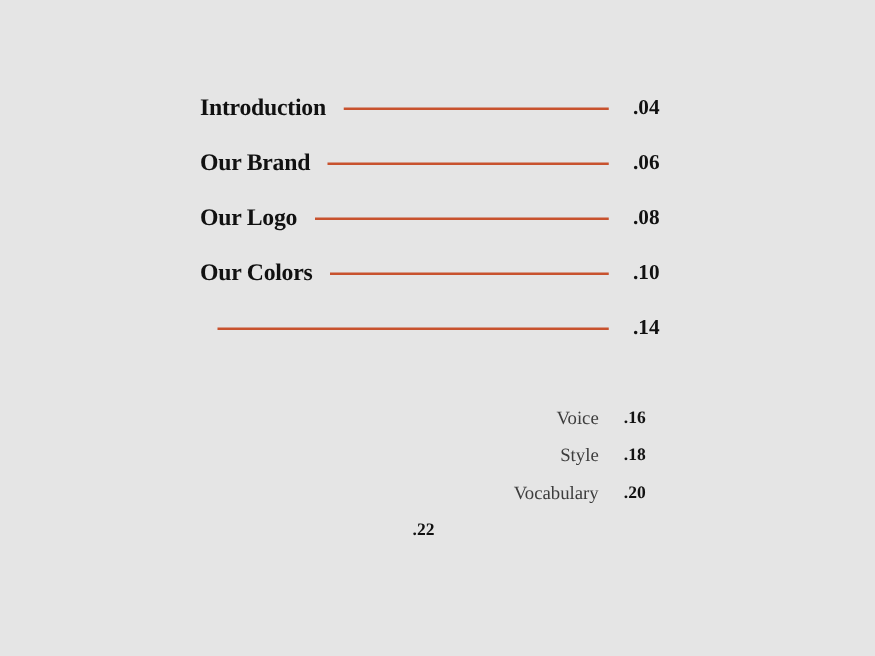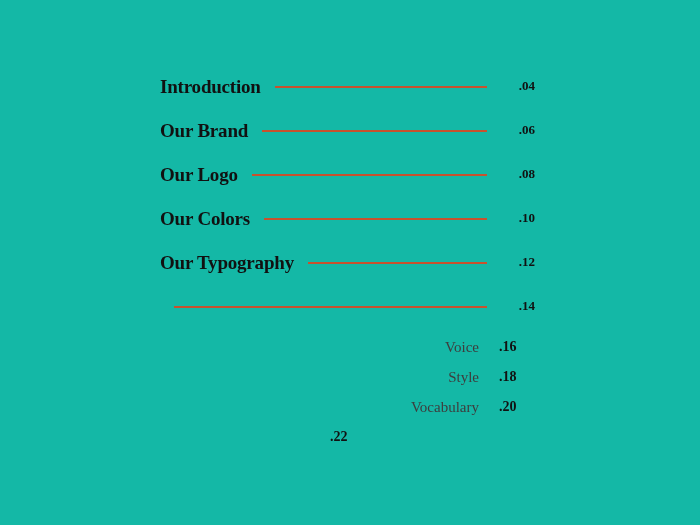--- a/index.html
+++ b/index.html
@@ -10,21 +10,21 @@
     width: 700px;
     height: 525px;
     background: #ffffff;
     font-family: "Liberation Serif", serif;
     overflow: hidden;
   }
   .page {
     position: relative;
     width: 700px;
     height: 525px;
-    background: #14b8a6;
+    background: #e5e5e5;
   }
 
   
   .toc-main {
     position: absolute;
     left: 160px;
     top: 64px;
     width: 375px;
   }
   .toc-row {
@@ -45,32 +45,32 @@
     flex: 1 1 auto;
     height: 0;
     border-top: 2px solid #c8522e;
     margin: 0 12px 0 14px;
     position: relative;
     top: 1px;
   }
   .toc-page {
     font-family: "Liberation Serif", serif;
     font-weight: bold;
-    font-size: 13px;
+    font-size: 17px;
     color: #111111;
     width: 36px;
-    text-align: right;
+    text-align: center;
     white-space: nowrap;
   }
 
   
   .toc-sub {
     position: absolute;
     left: 330px;
-    top: 332px;
+    top: 320px;
     width: 205px;
   }
   .sub-row {
     display: flex;
     align-items: center;
     height: 30px;
   }
   .sub-label {
     flex: 1 1 auto;
     text-align: right;
@@ -114,25 +114,20 @@
       <span class="toc-rule"></span>
       <span class="toc-page">.08</span>
     </div>
 
     <div class="toc-row">
       <span class="toc-label">Our Colors</span>
       <span class="toc-rule"></span>
       <span class="toc-page">.10</span>
     </div>
 
-    <div class="toc-row">
-      <span class="toc-label">Our Typography</span>
-      <span class="toc-rule"></span>
-      <span class="toc-page">.12</span>
-    </div>
 
     <div class="toc-row">
       <span class="toc-rule"></span>
       <span class="toc-page">.14</span>
     </div>
 
   </div>
 
   <div class="toc-sub">
 

